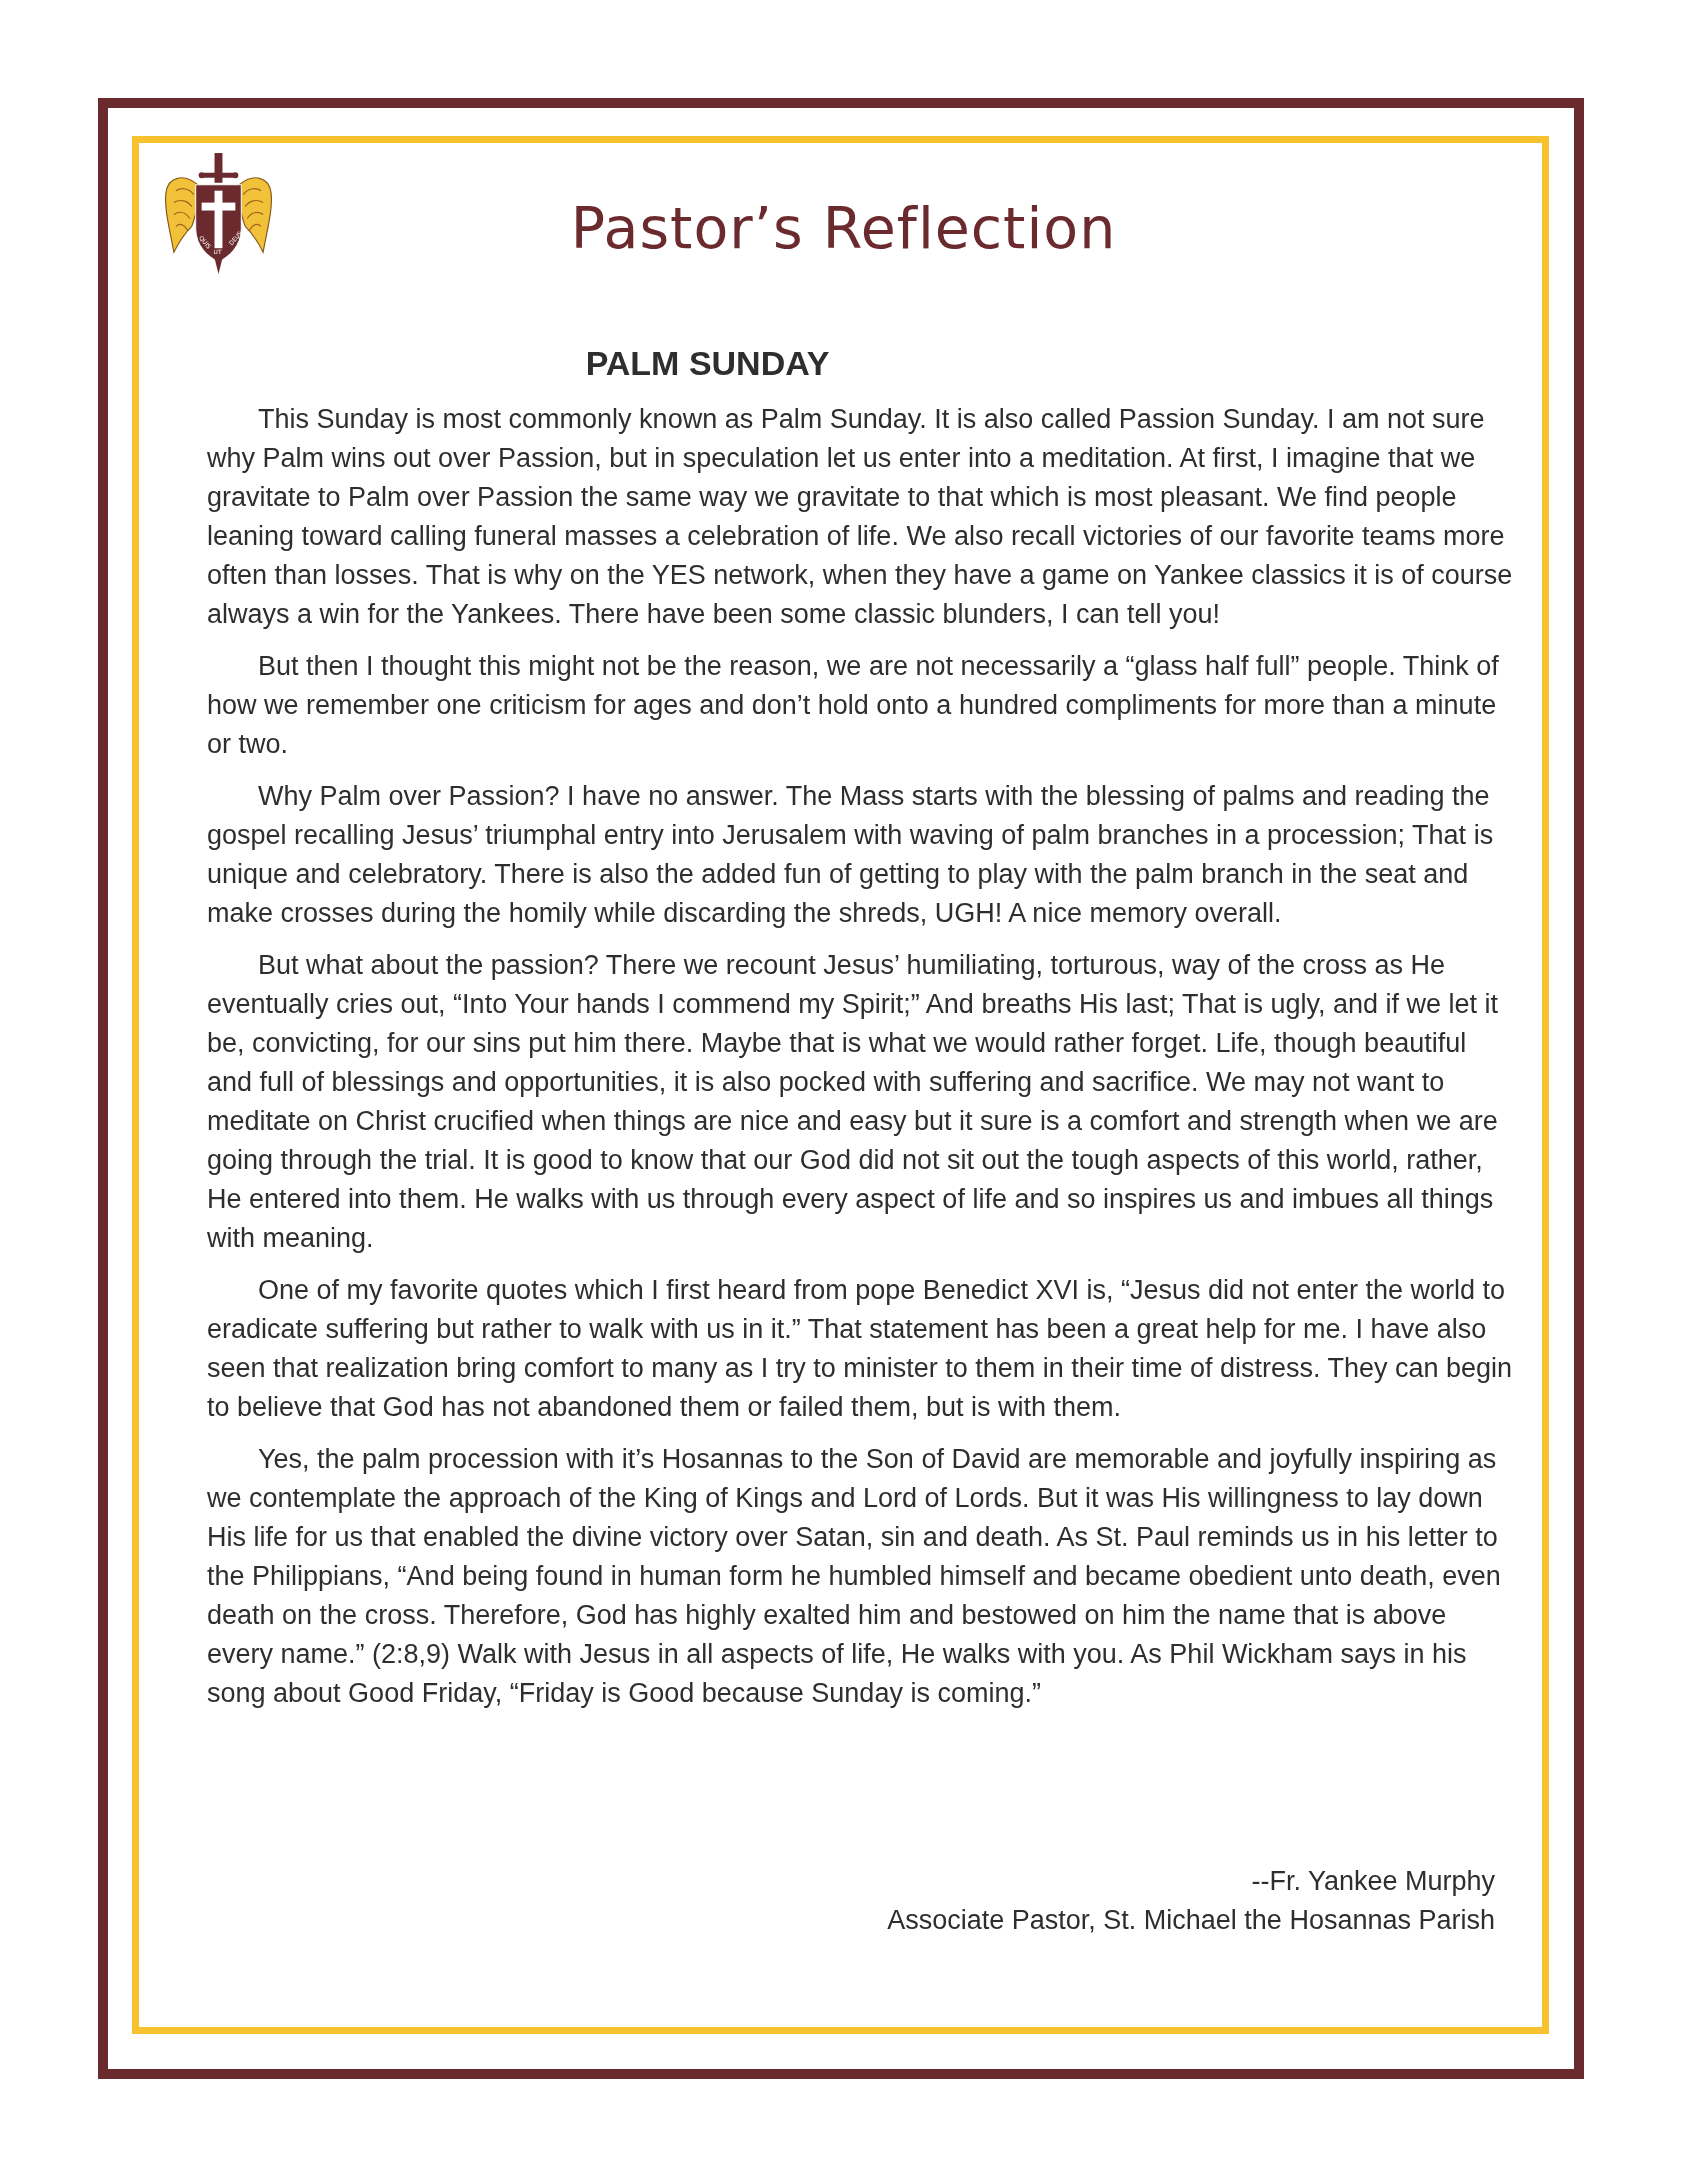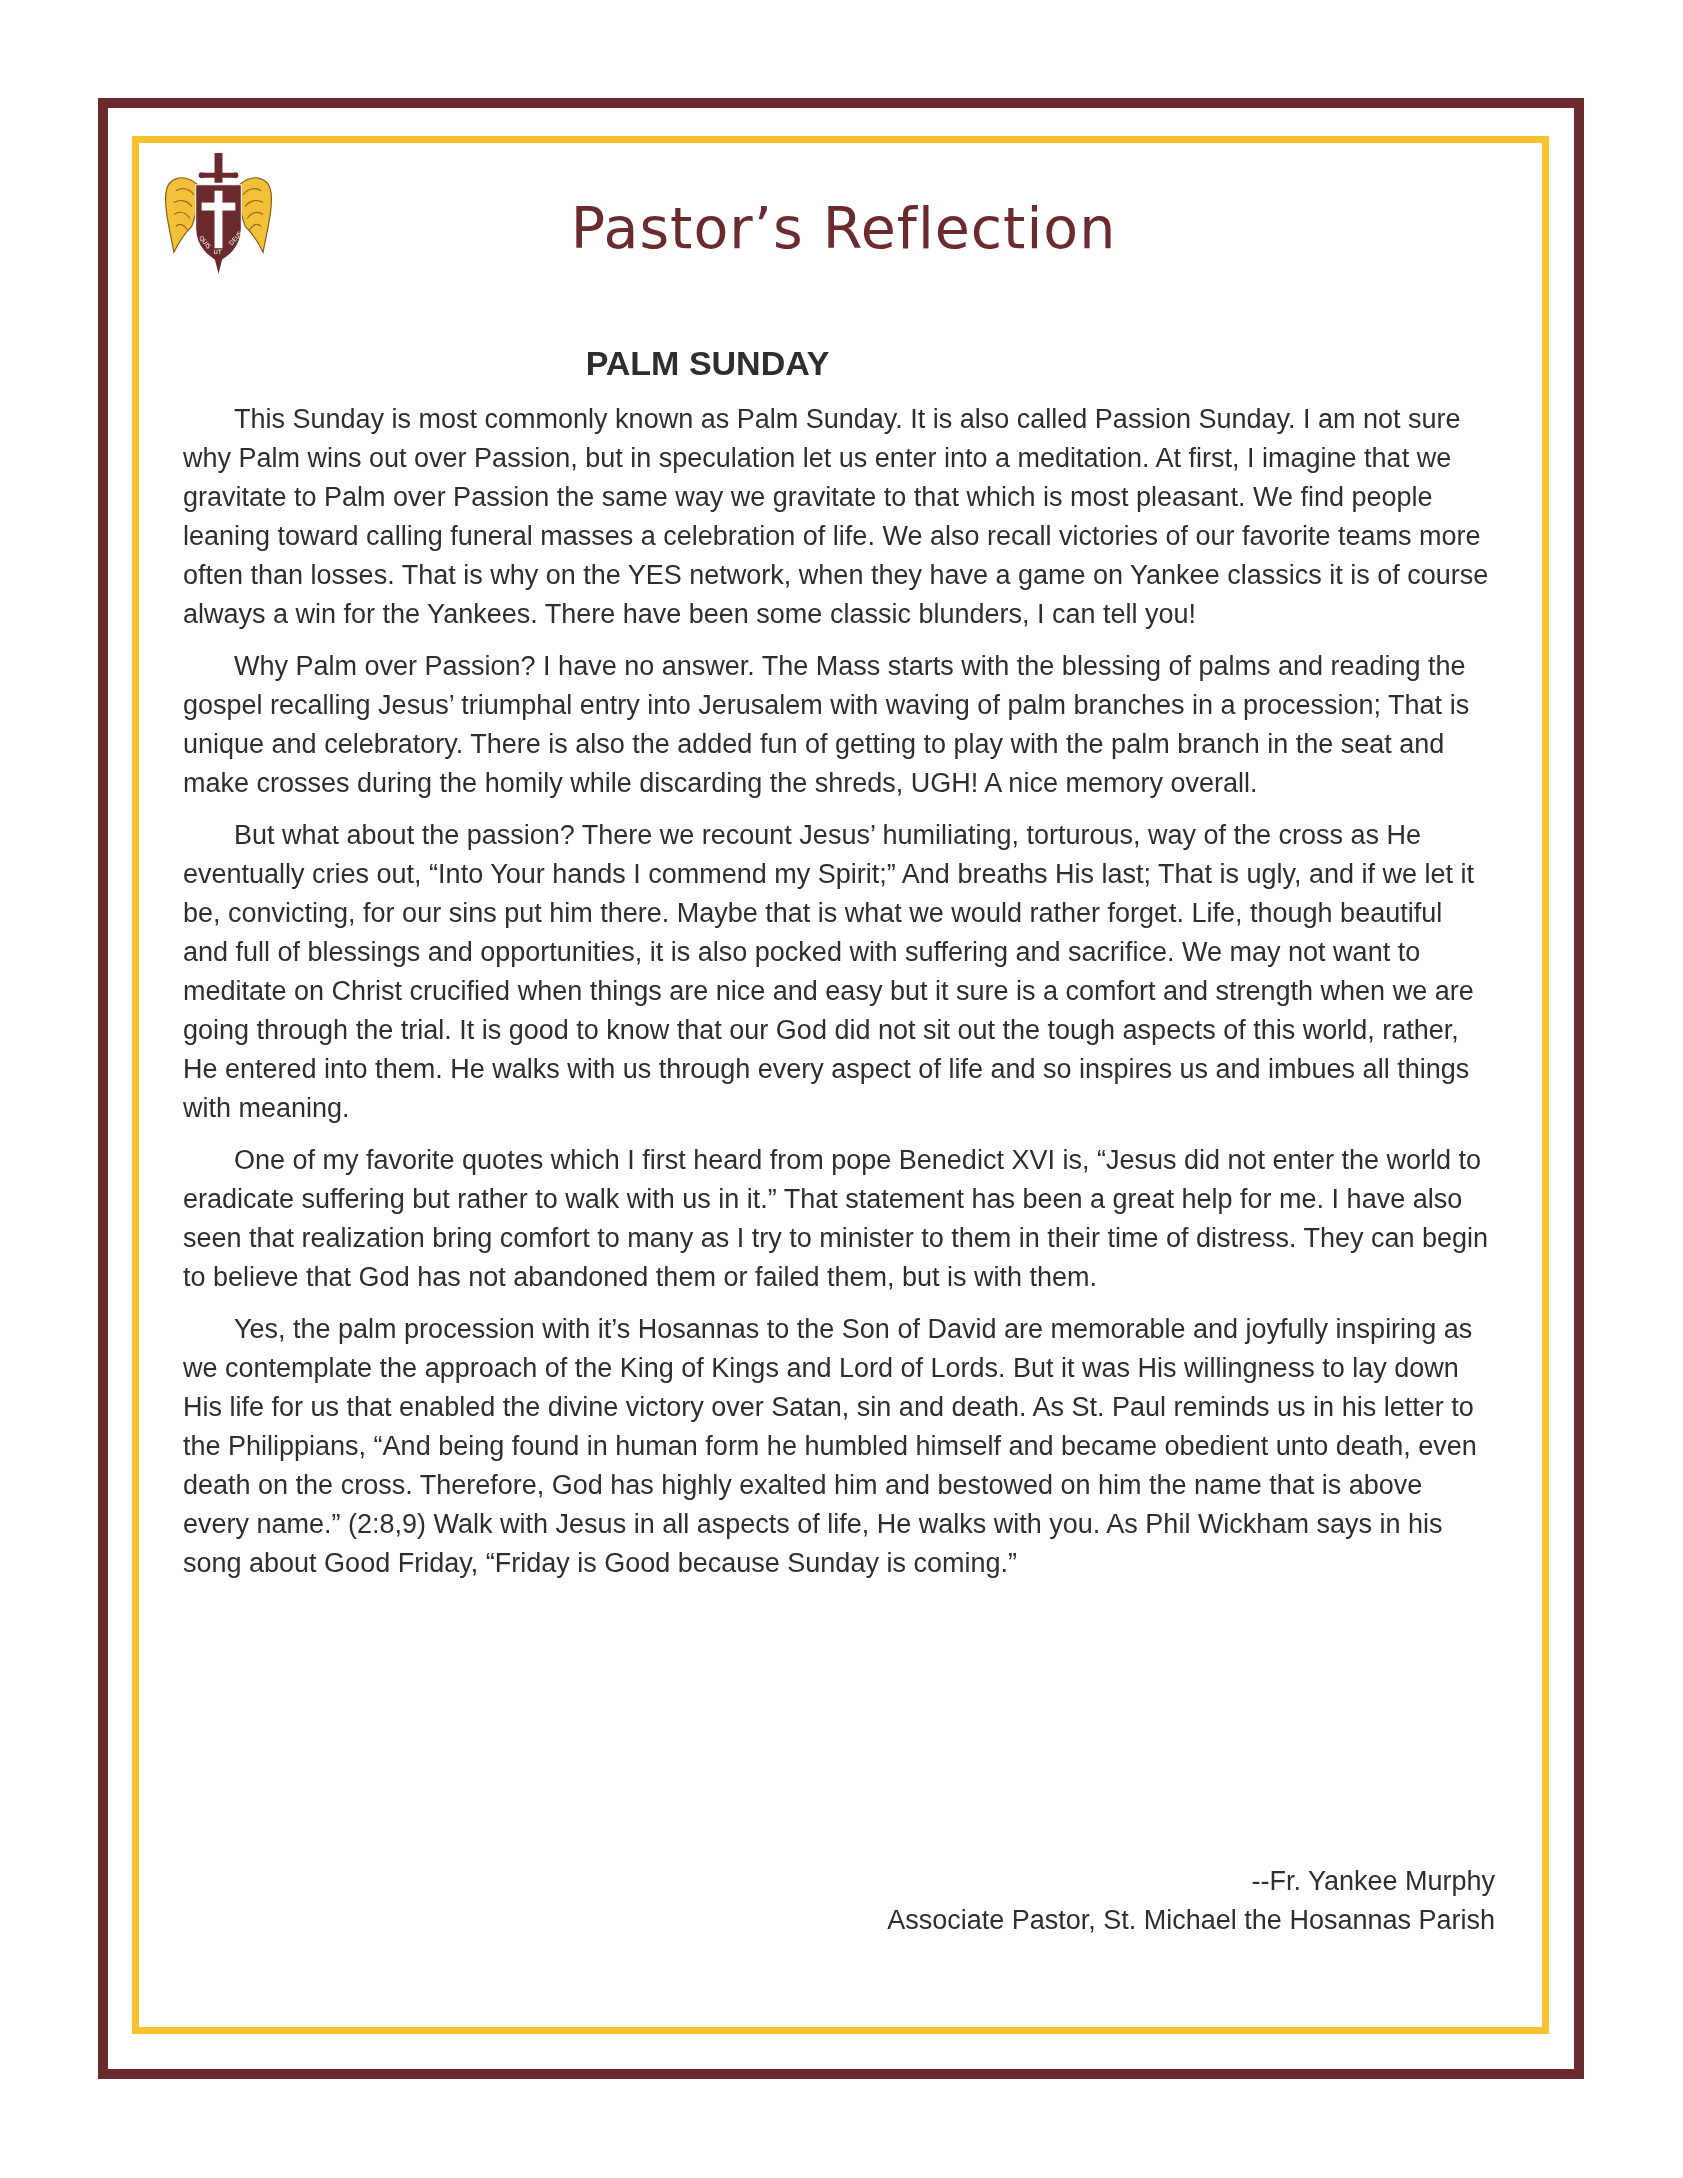--- a/index.html
+++ b/index.html
@@ -16,21 +16,21 @@
   .title {
     position: absolute; left: 0; width: 1683px; top: 194px; text-align: center;
     font-family: "DejaVu Sans", sans-serif; font-weight: normal; font-size: 57px;
     color: #6b2a2e; letter-spacing: 1px; line-height: 69px; margin: 0; padding-left: 2px;
   }
   .subtitle {
     position: absolute; left: 0; width: 1415px; top: 343px; text-align: center;
     font-size: 34px; color: #2e2e2e; line-height: 40px; margin: 0; letter-spacing: 0px;
   }
   .body-text {
-    position: absolute; left: 183px; width: 1307px; top: 400px;
+    position: absolute; left: 207px; width: 1307px; top: 400px;
     font-size: 27px; line-height: 39px; color: #2e2e2e;
   }
   .body-text p { margin: 0 0 13px 0; text-indent: 51px; }
   .signature {
     position: absolute; right: 188px; top: 1862px; text-align: right;
     font-size: 27px; line-height: 39px; color: #2e2e2e;
   }
   .signature div { white-space: nowrap; }
 </style>
 </head>
@@ -64,20 +64,21 @@
     <text x="52" y="104" font-size="6" fill="#ffffff" font-family="DejaVu Sans, sans-serif">UT</text>
     <text x="66" y="94" font-size="6" fill="#ffffff" font-family="DejaVu Sans, sans-serif" transform="rotate(-50 70 90)">DEUS</text>
   </svg>
 </div>
 
 <h1 class="title">Pastor’s Reflection</h1>
 <h2 class="subtitle">PALM SUNDAY</h2>
 
 <div class="body-text">
   <p>This Sunday is most commonly known as Palm Sunday. It is also called Passion Sunday. I am not sure why Palm wins out over Passion, but in speculation let us enter into a meditation. At first, I imagine that we gravitate to Palm over Passion the same way we gravitate to that which is most pleasant. We find people leaning toward calling funeral masses a celebration of life. We also recall victories of our favorite teams more often than losses. That is why on the YES network, when they have a game on Yankee classics it is of course always a win for the Yankees. There have been some classic blunders, I can tell you!</p>
+  <p>But then I thought this might not be the reason, we are not necessarily a “glass half full” people. Think of how we remember one criticism for ages and don’t hold onto a hundred compliments for more than a minute or two.</p>
   <p>Why Palm over Passion? I have no answer. The Mass starts with the blessing of palms and reading the gospel recalling Jesus’ triumphal entry into Jerusalem with waving of palm branches in a procession; That is unique and celebratory. There is also the added fun of getting to play with the palm branch in the seat and make crosses during the homily while discarding the shreds, UGH! A nice memory overall.</p>
   <p>But what about the passion? There we recount Jesus’ humiliating, torturous, way of the cross as He eventually cries out, “Into Your hands I commend my Spirit;” And breaths His last; That is ugly, and if we let it be, convicting, for our sins put him there. Maybe that is what we would rather forget. Life, though beautiful and full of blessings and opportunities, it is also pocked with suffering and sacrifice. We may not want to meditate on Christ crucified when things are nice and easy but it sure is a comfort and strength when we are going through the trial. It is good to know that our God did not sit out the tough aspects of this world, rather, He entered into them. He walks with us through every aspect of life and so inspires us and imbues all things with meaning.</p>
   <p>One of my favorite quotes which I first heard from pope Benedict XVI is, “Jesus did not enter the world to eradicate suffering but rather to walk with us in it.” That statement has been a great help for me.  I have also seen that realization bring comfort to many as I try to minister to them in their time of distress. They can begin to believe that God has not abandoned them or failed them, but is with them.</p>
   <p>Yes, the palm procession with it’s Hosannas to the Son of David are memorable and joyfully inspiring as we contemplate the approach of the King of Kings and Lord of Lords. But it was His willingness to lay down His life for us that enabled the divine victory over Satan, sin and death. As St. Paul reminds us in his letter to the Philippians, “And being found in human form he humbled himself and became obedient unto death, even death on the cross. Therefore, God has highly exalted him and bestowed on him the name that is above every name.” (2:8,9) Walk with Jesus in all aspects of life, He walks with you.  As Phil Wickham says in his song about Good Friday, “Friday is Good because Sunday is coming.”</p>
 </div>
 
 <div class="signature">
   <div>--Fr. Yankee Murphy</div>
   <div>Associate Pastor, St. Michael the Hosannas Parish</div>
 </div>

